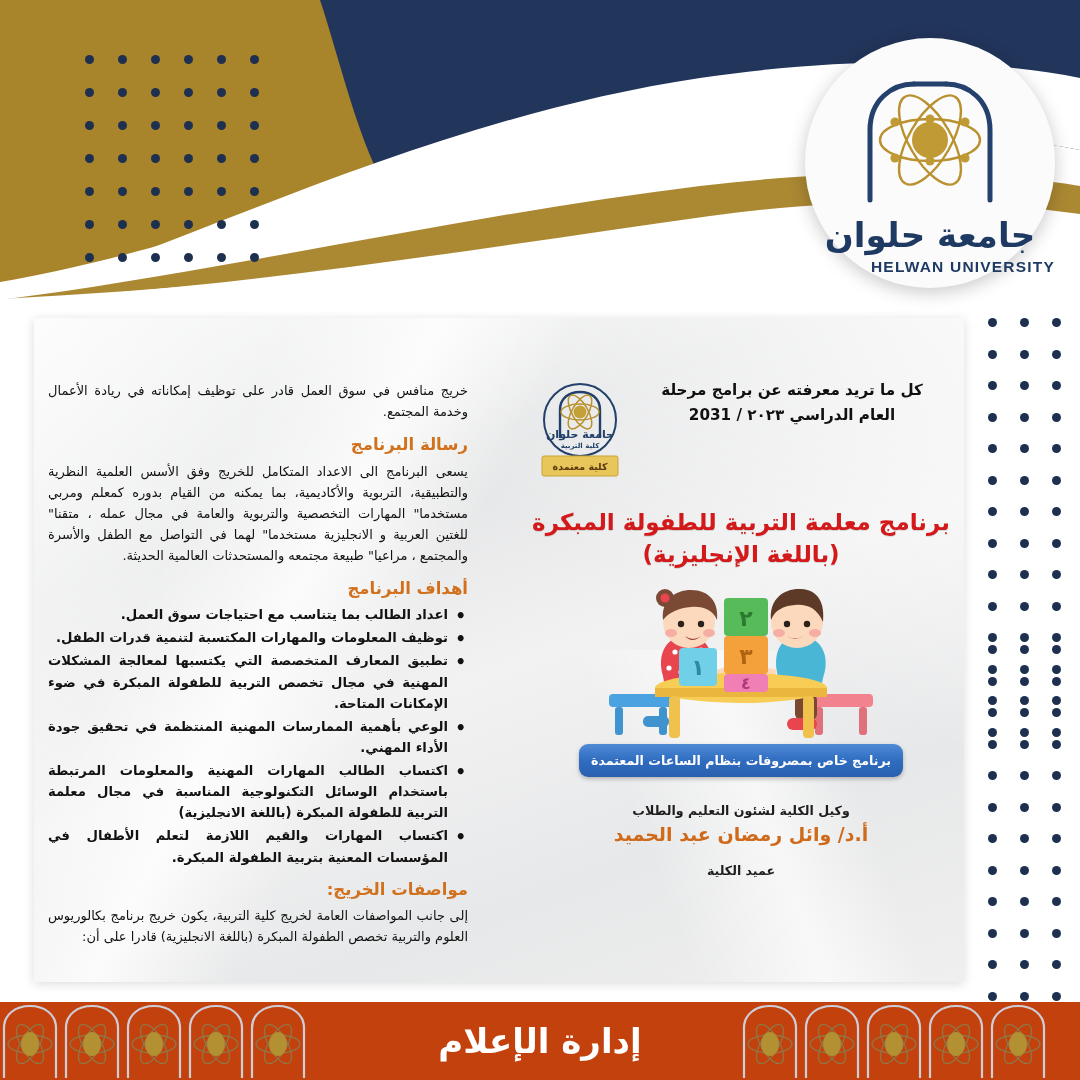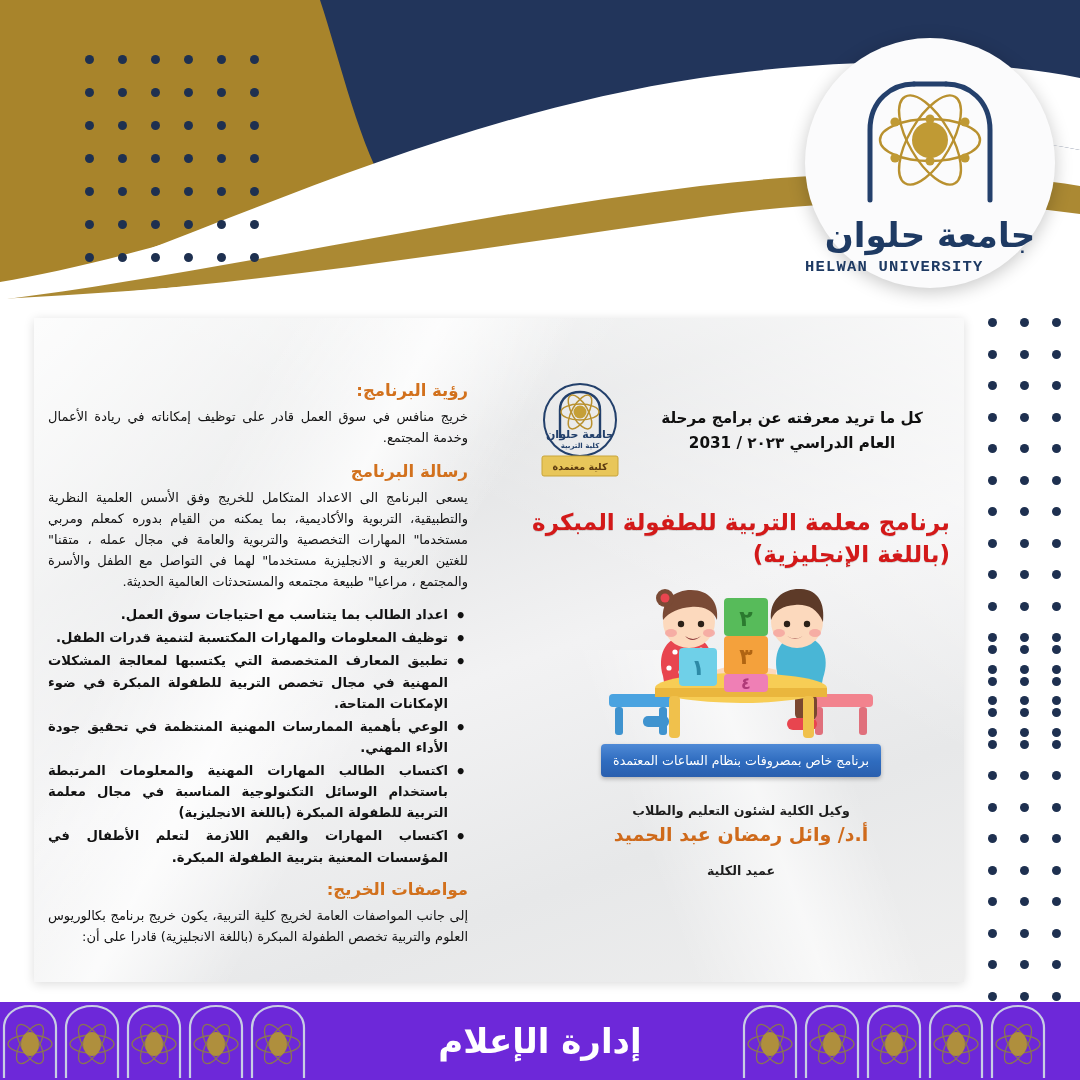--- a/index.html
+++ b/index.html
@@ -31,23 +31,23 @@
     display:flex; align-items:center; justify-content:center;
     flex-direction:column;
   }
   .logo-inner { width:190px; height:190px; position:relative; }
   .logo-ar {
     position:absolute; bottom:36px; left:0; right:0; text-align:center;
     color:#1e3a63; font-size:34px; font-weight:bold; letter-spacing:3px;
     line-height:1;
   }
   .logo-en {
-    position:absolute; bottom:12px; left:0; right:0; text-align:left;
+    position:absolute; bottom:12px; left:0; right:0; text-align:right;
     color:#1e3a63; font-size:15.5px; font-weight:bold; letter-spacing:1.2px;
-    font-family:Liberation Mono, monospace;
+    font-family:Liberation Sans, sans-serif;
   }
 
   
   .dots-right { position:absolute; left:988px; z-index:4; }
   .dots-right.blk1 { top:318px; }
   .dots-right.blk2 { top:645px; }
   .dots-right .grid-row { gap:23px; }
   .dots-right .grid-rows { gap:22.5px; }
   .dots-right .dot { width:9px; height:9px; border-radius:50%; background:#1e3050; display:block; }
 
@@ -96,49 +96,49 @@
   .sec-ul li::before {
     content:"•"; position:absolute; right:2px; top:-1px; font-size:17px; color:#111;
   }
 
   
   .col-left {
     width:460px; position:relative; z-index:2;
     padding:58px 14px 10px 28px;
     display:flex; flex-direction:column; align-items:center;
   }
-  .head-row { display:flex; width:100%; align-items:center; justify-content:flex-start; gap:6px;}
+  .head-row { display:flex; width:100%; align-items:flex-start; justify-content:flex-start; gap:6px;}
   .head-lines { flex:1; text-align:center; padding-top:2px; }
   .head-lines div {
     color:#101010; font-weight:bold; font-size:15.2px; line-height:1.62; letter-spacing:.2px;
   }
   .fac-seal { width:96px; flex:0 0 96px; }
 
   .prog-title {
-    margin-top:22px; 
+    margin-top:22px; text-align:center;
     color:#d31919; font-weight:bold; font-size:23px; line-height:1.4;
     text-shadow:0 1px 0 rgba(0,0,0,.12);
   }
   .illus { margin-top:6px; width:300px; height:172px; }
   .pill {
     margin-top:-4px;
     background:linear-gradient(180deg,#4f8ad6 0%,#2f6cbf 52%,#2a5fae 100%);
-    border-radius:4px;
-    color:#fff; font-weight:normal; font-size:12.6px;
+    border-radius:9px;
+    color:#fff; font-weight:bold; font-size:12.6px;
     padding:9px 12px; text-align:center;
     box-shadow:0 2px 4px rgba(0,0,0,.25);
   }
   .sig-block { margin-top:26px; text-align:center; width:100%; }
   .sig-role { color:#1d1d1d; font-size:12.6px; font-weight:bold; margin-bottom:5px; }
   .sig-name { color:#cf6a1b; font-size:19px; font-weight:bold; margin-bottom:18px; }
 
   
   .footer {
     position:absolute; bottom:0; left:0; width:1080px; height:78px;
-    background:#6d28d9; z-index:7; overflow:hidden;
+    background:#c2410c; z-index:7; overflow:hidden;
     display:flex; align-items:center; justify-content:center;
   }
   .footer-text {
     position:relative; z-index:3;
     color:#ffffff; font-size:34px; font-weight:bold; letter-spacing:1px;
   }
   .foot-pattern { position:absolute; top:0; height:78px; z-index:1; opacity:.95; }
   .foot-pattern.left { left:0; }
   .foot-pattern.right { right:0; }
 </style>
@@ -498,26 +498,26 @@
 
       <div class="sig-block">
         <div class="sig-role">وكيل الكلية لشئون التعليم والطلاب</div>
         <div class="sig-name">أ.د/ وائل رمضان عبد الحميد</div>
         <div class="sig-role">عميد الكلية</div>
       </div>
     </div>
 
     <div class="col-right">
 
-      <div class="sec-h">رؤية البرنامج:</div>
       <div class="sec-p">خريج منافس في سوق العمل قادر على توظيف إمكاناته في ريادة الأعمال وخدمة المجتمع.</div>
 
       <div class="sec-h">رسالة البرنامج</div>
       <div class="sec-p">يسعى البرنامج الى الاعداد المتكامل للخريج وفق الأسس العلمية النظرية والتطبيقية، التربوية والأكاديمية، بما يمكنه من القيام بدوره كمعلم ومربي مستخدما" المهارات التخصصية والتربوية والعامة في مجال عمله ، متقنا" للغتين العربية و الانجليزية مستخدما" لهما في التواصل مع الطفل والأسرة والمجتمع ، مراعيا" طبيعة مجتمعه والمستحدثات العالمية الحديثة.</div>
 
+      <div class="sec-h">أهداف البرنامج</div>
       <ul class="sec-ul">
         <li>اعداد الطالب بما يتناسب مع احتياجات سوق العمل.</li>
         <li>توظيف المعلومات والمهارات المكتسبة لتنمية قدرات الطفل.</li>
         <li>تطبيق المعارف المتخصصة التي يكتسبها لمعالجة المشكلات المهنية في مجال تخصص التربية للطفولة المبكرة في ضوء الإمكانات المتاحة.</li>
         <li>الوعي بأهمية الممارسات المهنية المنتظمة في تحقيق جودة الأداء المهني.</li>
         <li>اكتساب الطالب المهارات المهنية والمعلومات المرتبطة باستخدام الوسائل التكنولوجية المناسبة في مجال معلمة التربية للطفولة المبكرة (باللغة الانجليزية)</li>
         <li>اكتساب المهارات والقيم اللازمة لتعلم الأطفال في المؤسسات المعنية بتربية الطفولة المبكرة.</li>
       </ul>
 
       <div class="sec-h">مواصفات الخريج:</div>

